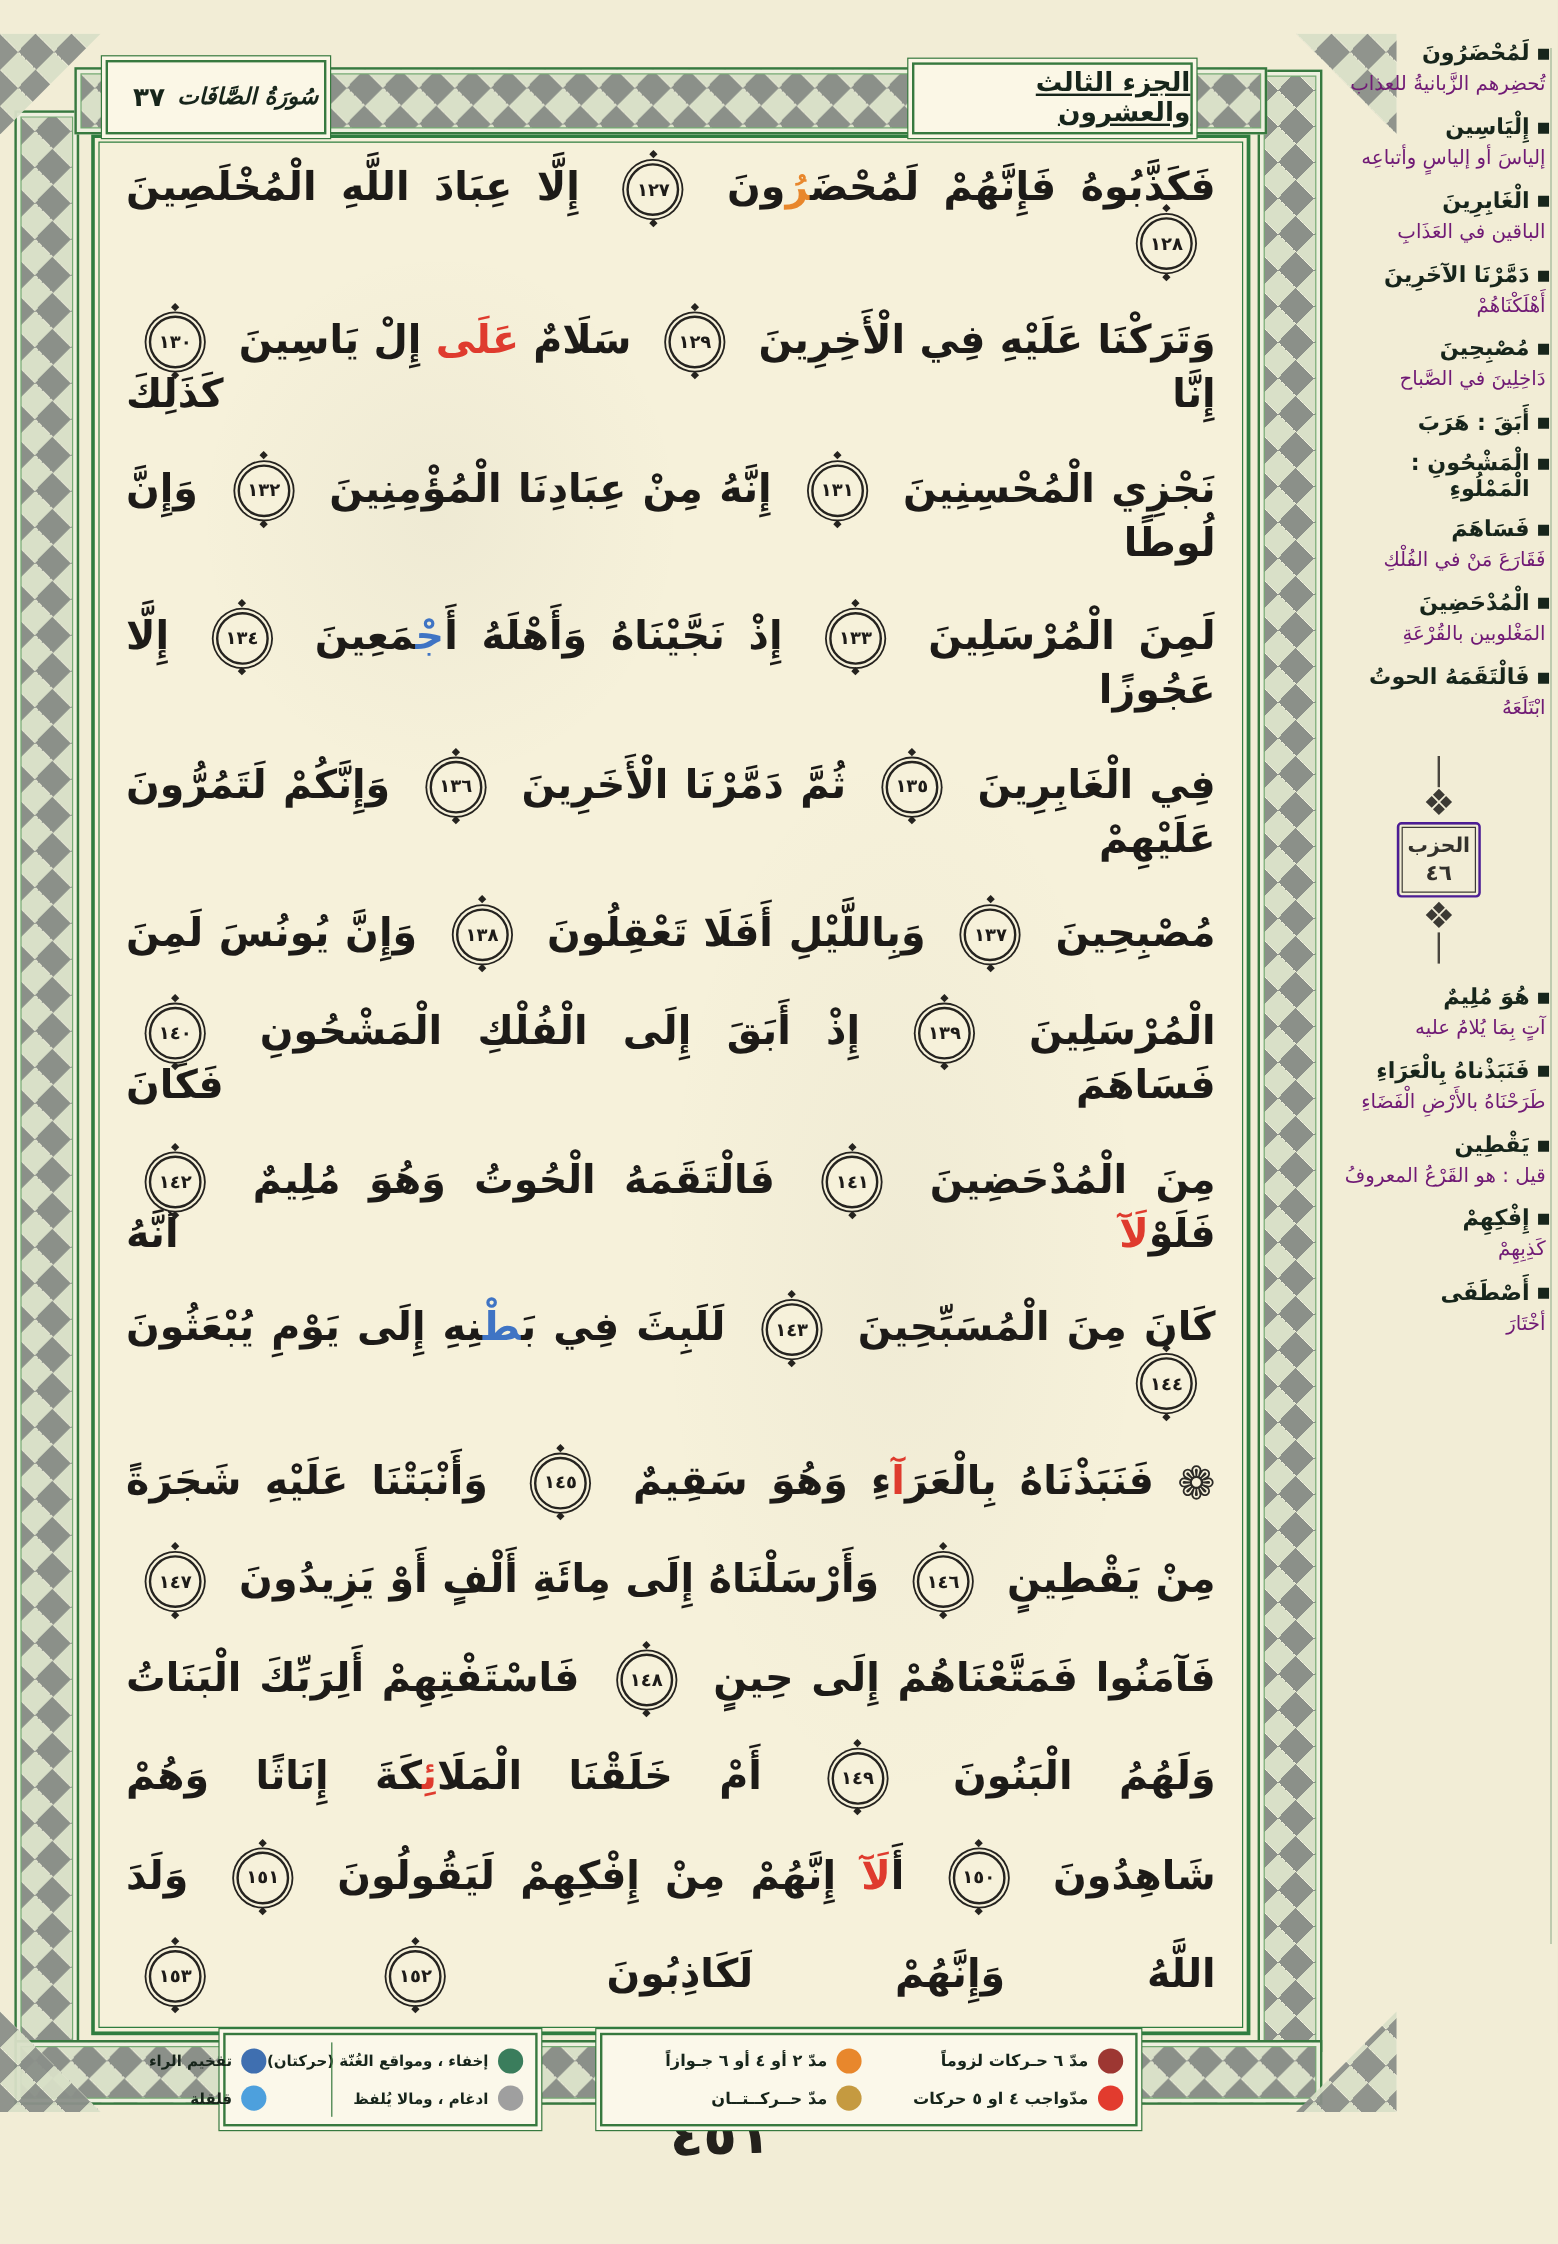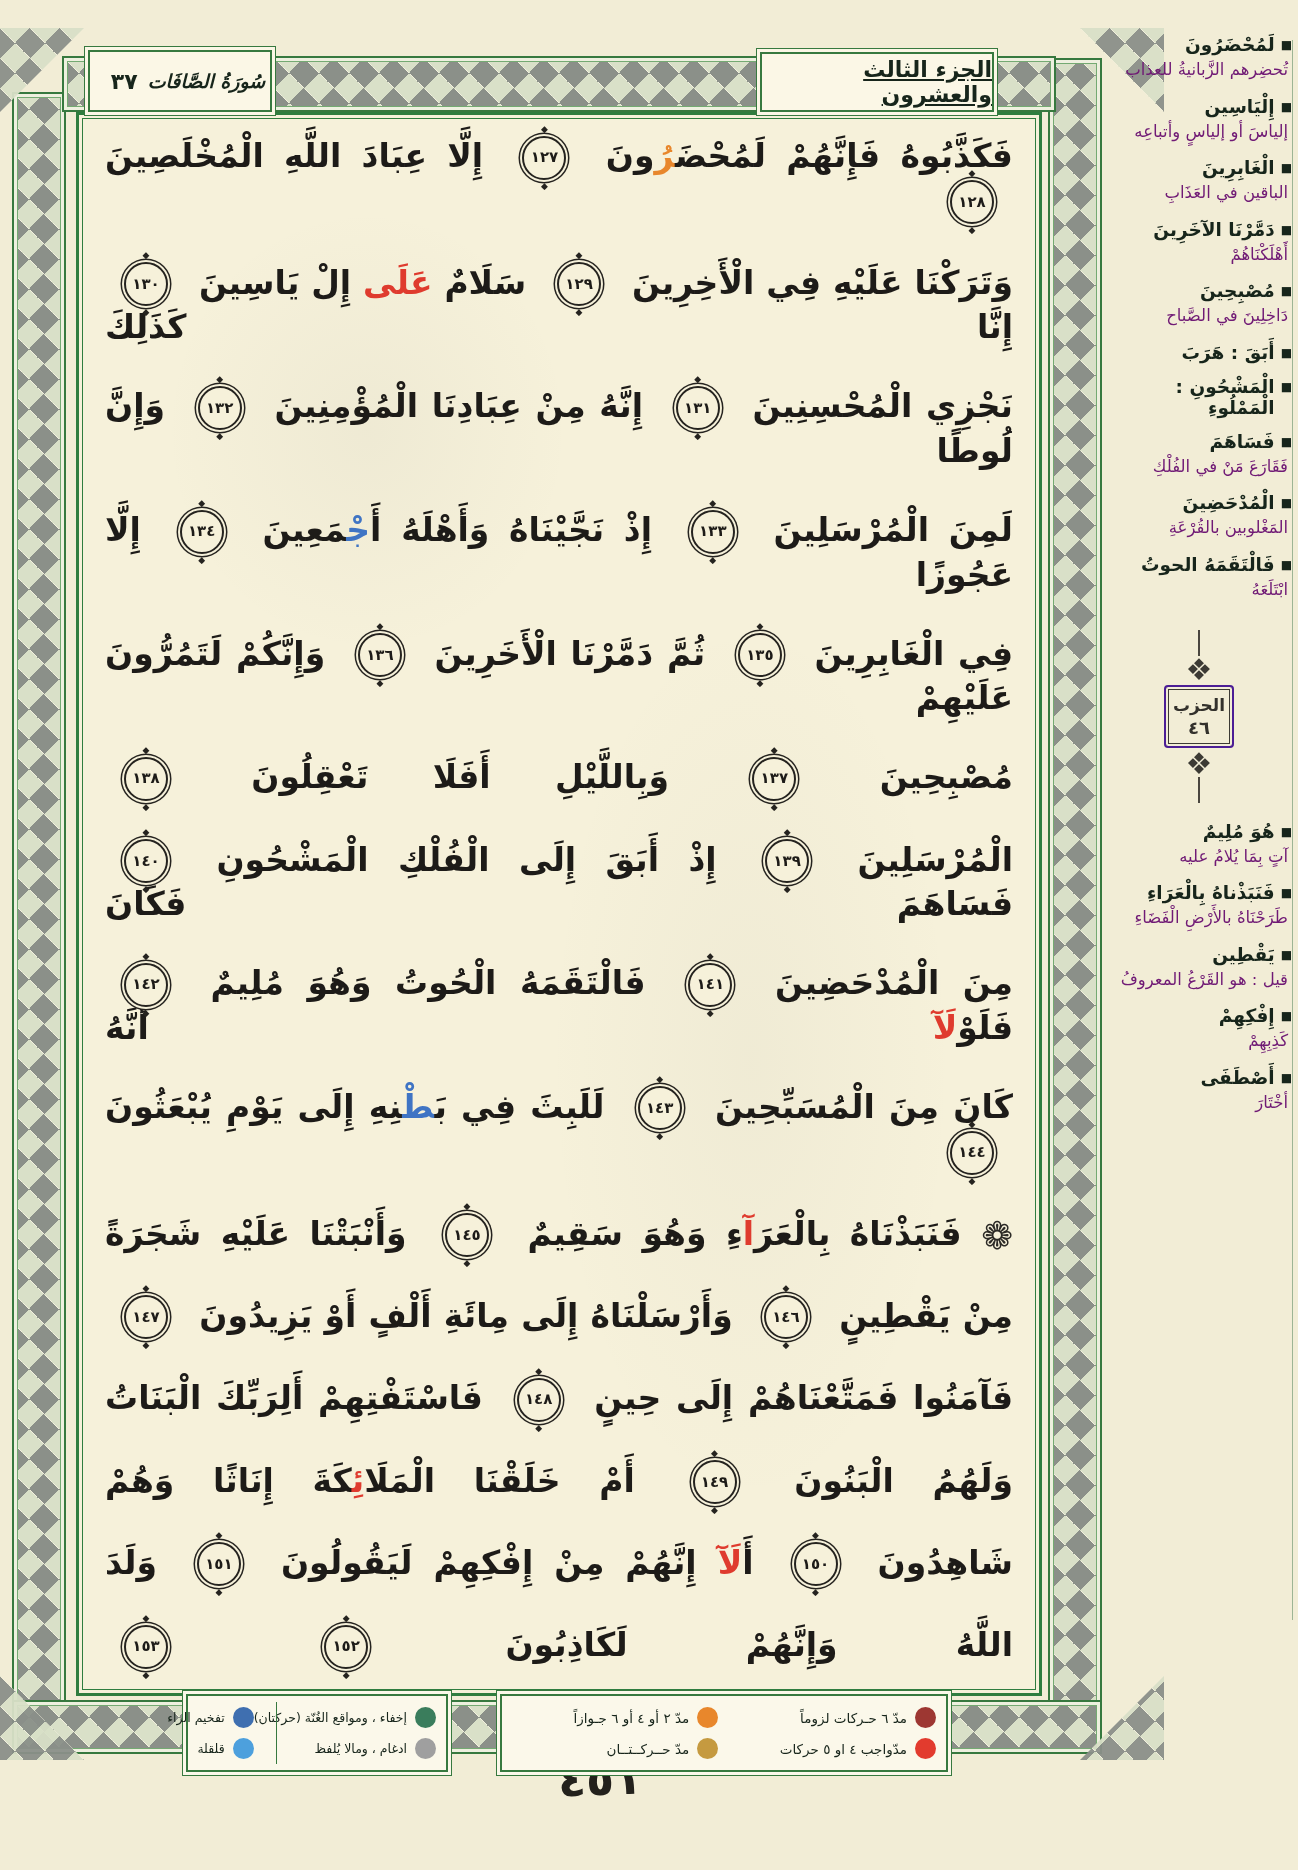--- a/index.html
+++ b/index.html
@@ -128,21 +128,21 @@
     box-sizing:border-box;
     direction:rtl;
     display:grid;grid-template-rows:repeat(2,1fr);grid-auto-flow:column;
     align-items:center;
     padding:6px 10px;
   }
   .legend-madd{left:500px;top:1694px;width:448px;height:78px;}
   .legend-taj{left:186px;top:1694px;width:262px;height:78px;}
   .legend-item{display:flex;align-items:center;gap:8px;direction:rtl;}
   .legend-dot{width:21px;height:21px;border-radius:50%;flex:none;}
-  .legend-label{font-size:13.5px;font-weight:normal;color:#17251b;white-space:nowrap;}
+  .legend-label{font-size:13.5px;font-weight:bold;color:#17251b;white-space:nowrap;}
   .legend-taj .legend-label{font-size:12.5px;}
   .legend-taj::after{
     content:"";position:absolute;left:88px;top:6px;bottom:6px;width:1px;background:#37793f;
   }
   .legend-madd .legend-item{padding-left:6px;align-items:center;}
 
   .pagenum{
     position:absolute;left:470px;top:1752px;width:260px;z-index:3;
     text-align:center;font-size:46px;font-weight:bold;color:#23211c;
     transform:rotate(-2deg);
@@ -195,21 +195,21 @@
         </span> <span>إِلَّا عَجُوزًا</span></div>
       <div class="qline"><span>فِي الْغَابِرِينَ</span> <span class="aya">
           <span class="aya-num">١٣٥</span>
         </span> <span>ثُمَّ دَمَّرْنَا الْأَخَرِينَ</span> <span class="aya">
           <span class="aya-num">١٣٦</span>
         </span> <span>وَإِنَّكُمْ لَتَمُرُّونَ عَلَيْهِمْ</span></div>
       <div class="qline"><span>مُصْبِحِينَ</span> <span class="aya">
           <span class="aya-num">١٣٧</span>
         </span> <span>وَبِاللَّيْلِ أَفَلَا تَعْقِلُونَ</span> <span class="aya">
           <span class="aya-num">١٣٨</span>
-        </span> </div>
+        </span> <span>وَإِنَّ يُونُسَ لَمِنَ</span></div>
       <div class="qline"><span>الْمُرْسَلِينَ</span> <span class="aya">
           <span class="aya-num">١٣٩</span>
         </span> <span>إِذْ أَبَقَ إِلَى الْفُلْكِ الْمَشْحُونِ</span> <span class="aya">
           <span class="aya-num">١٤٠</span>
         </span> <span>فَسَاهَمَ فَكَانَ</span></div>
       <div class="qline"><span>مِنَ الْمُدْحَضِينَ</span> <span class="aya">
           <span class="aya-num">١٤١</span>
         </span> <span>فَالْتَقَمَهُ الْحُوتُ وَهُوَ مُلِيمٌ</span> <span class="aya">
           <span class="aya-num">١٤٢</span>
         </span> <span>فَلَوْ</span><span style="color: rgb(223, 59, 46);">لَآ</span><span> أَنَّهُ</span></div>

